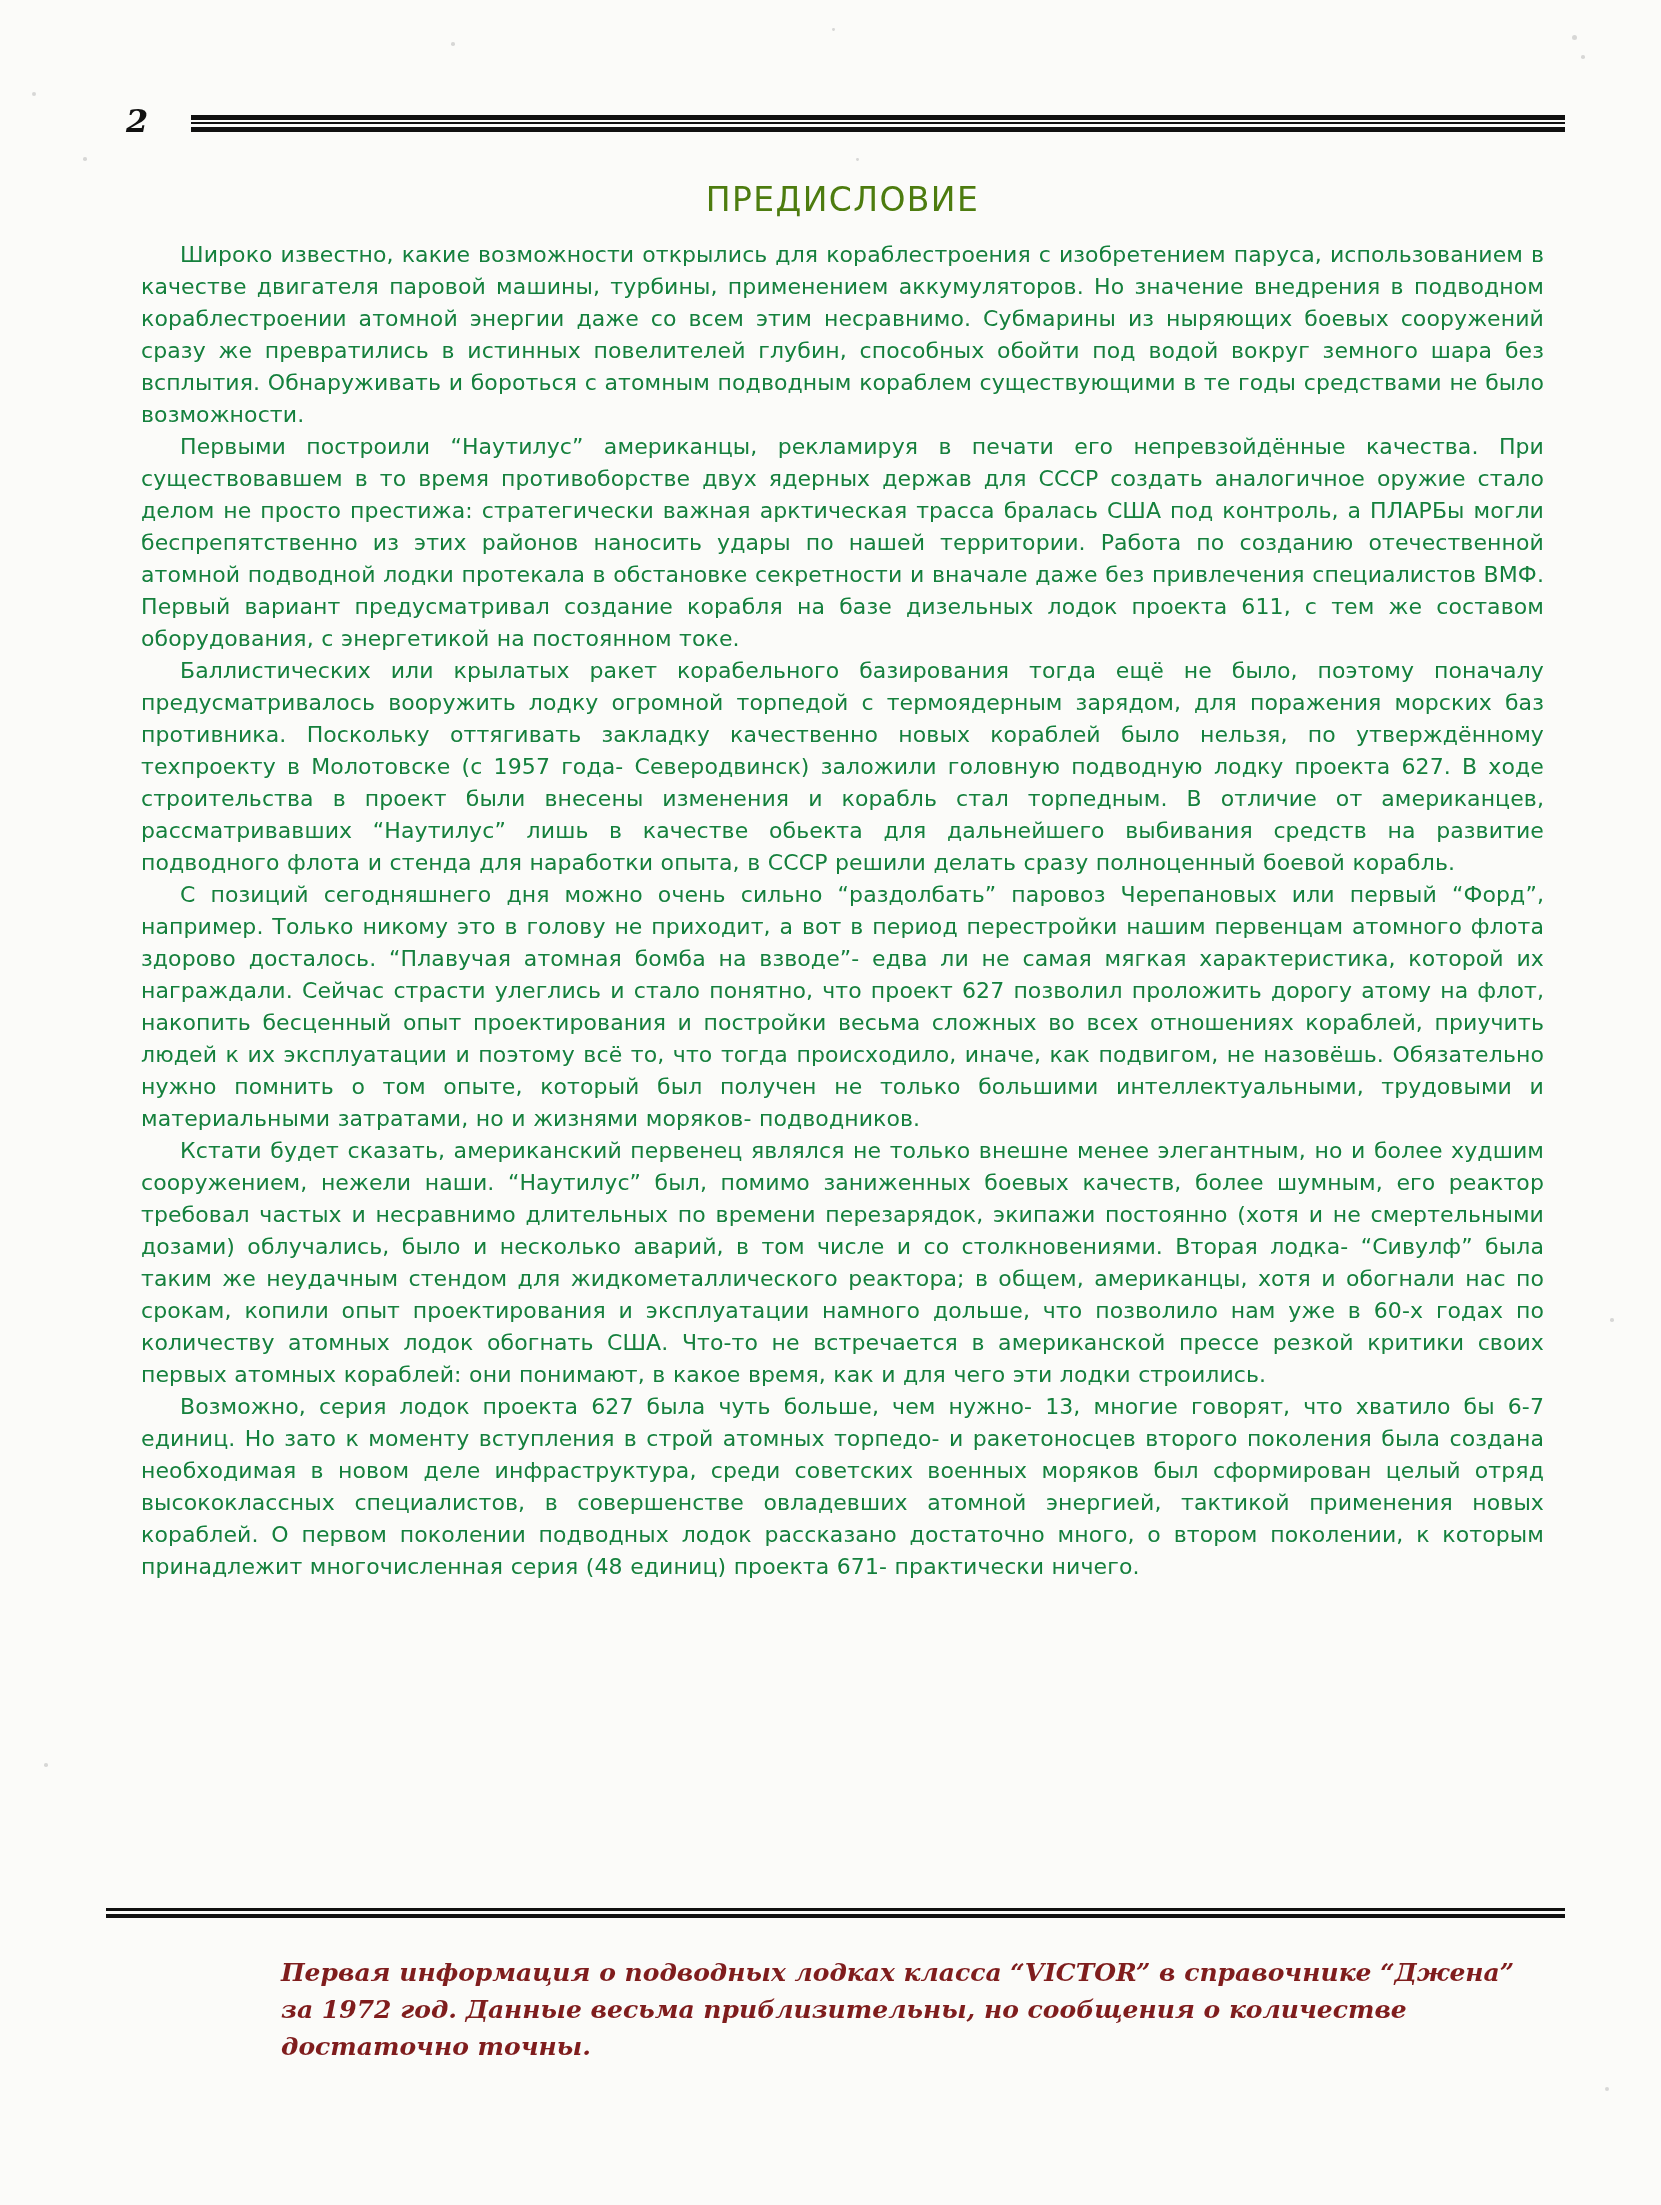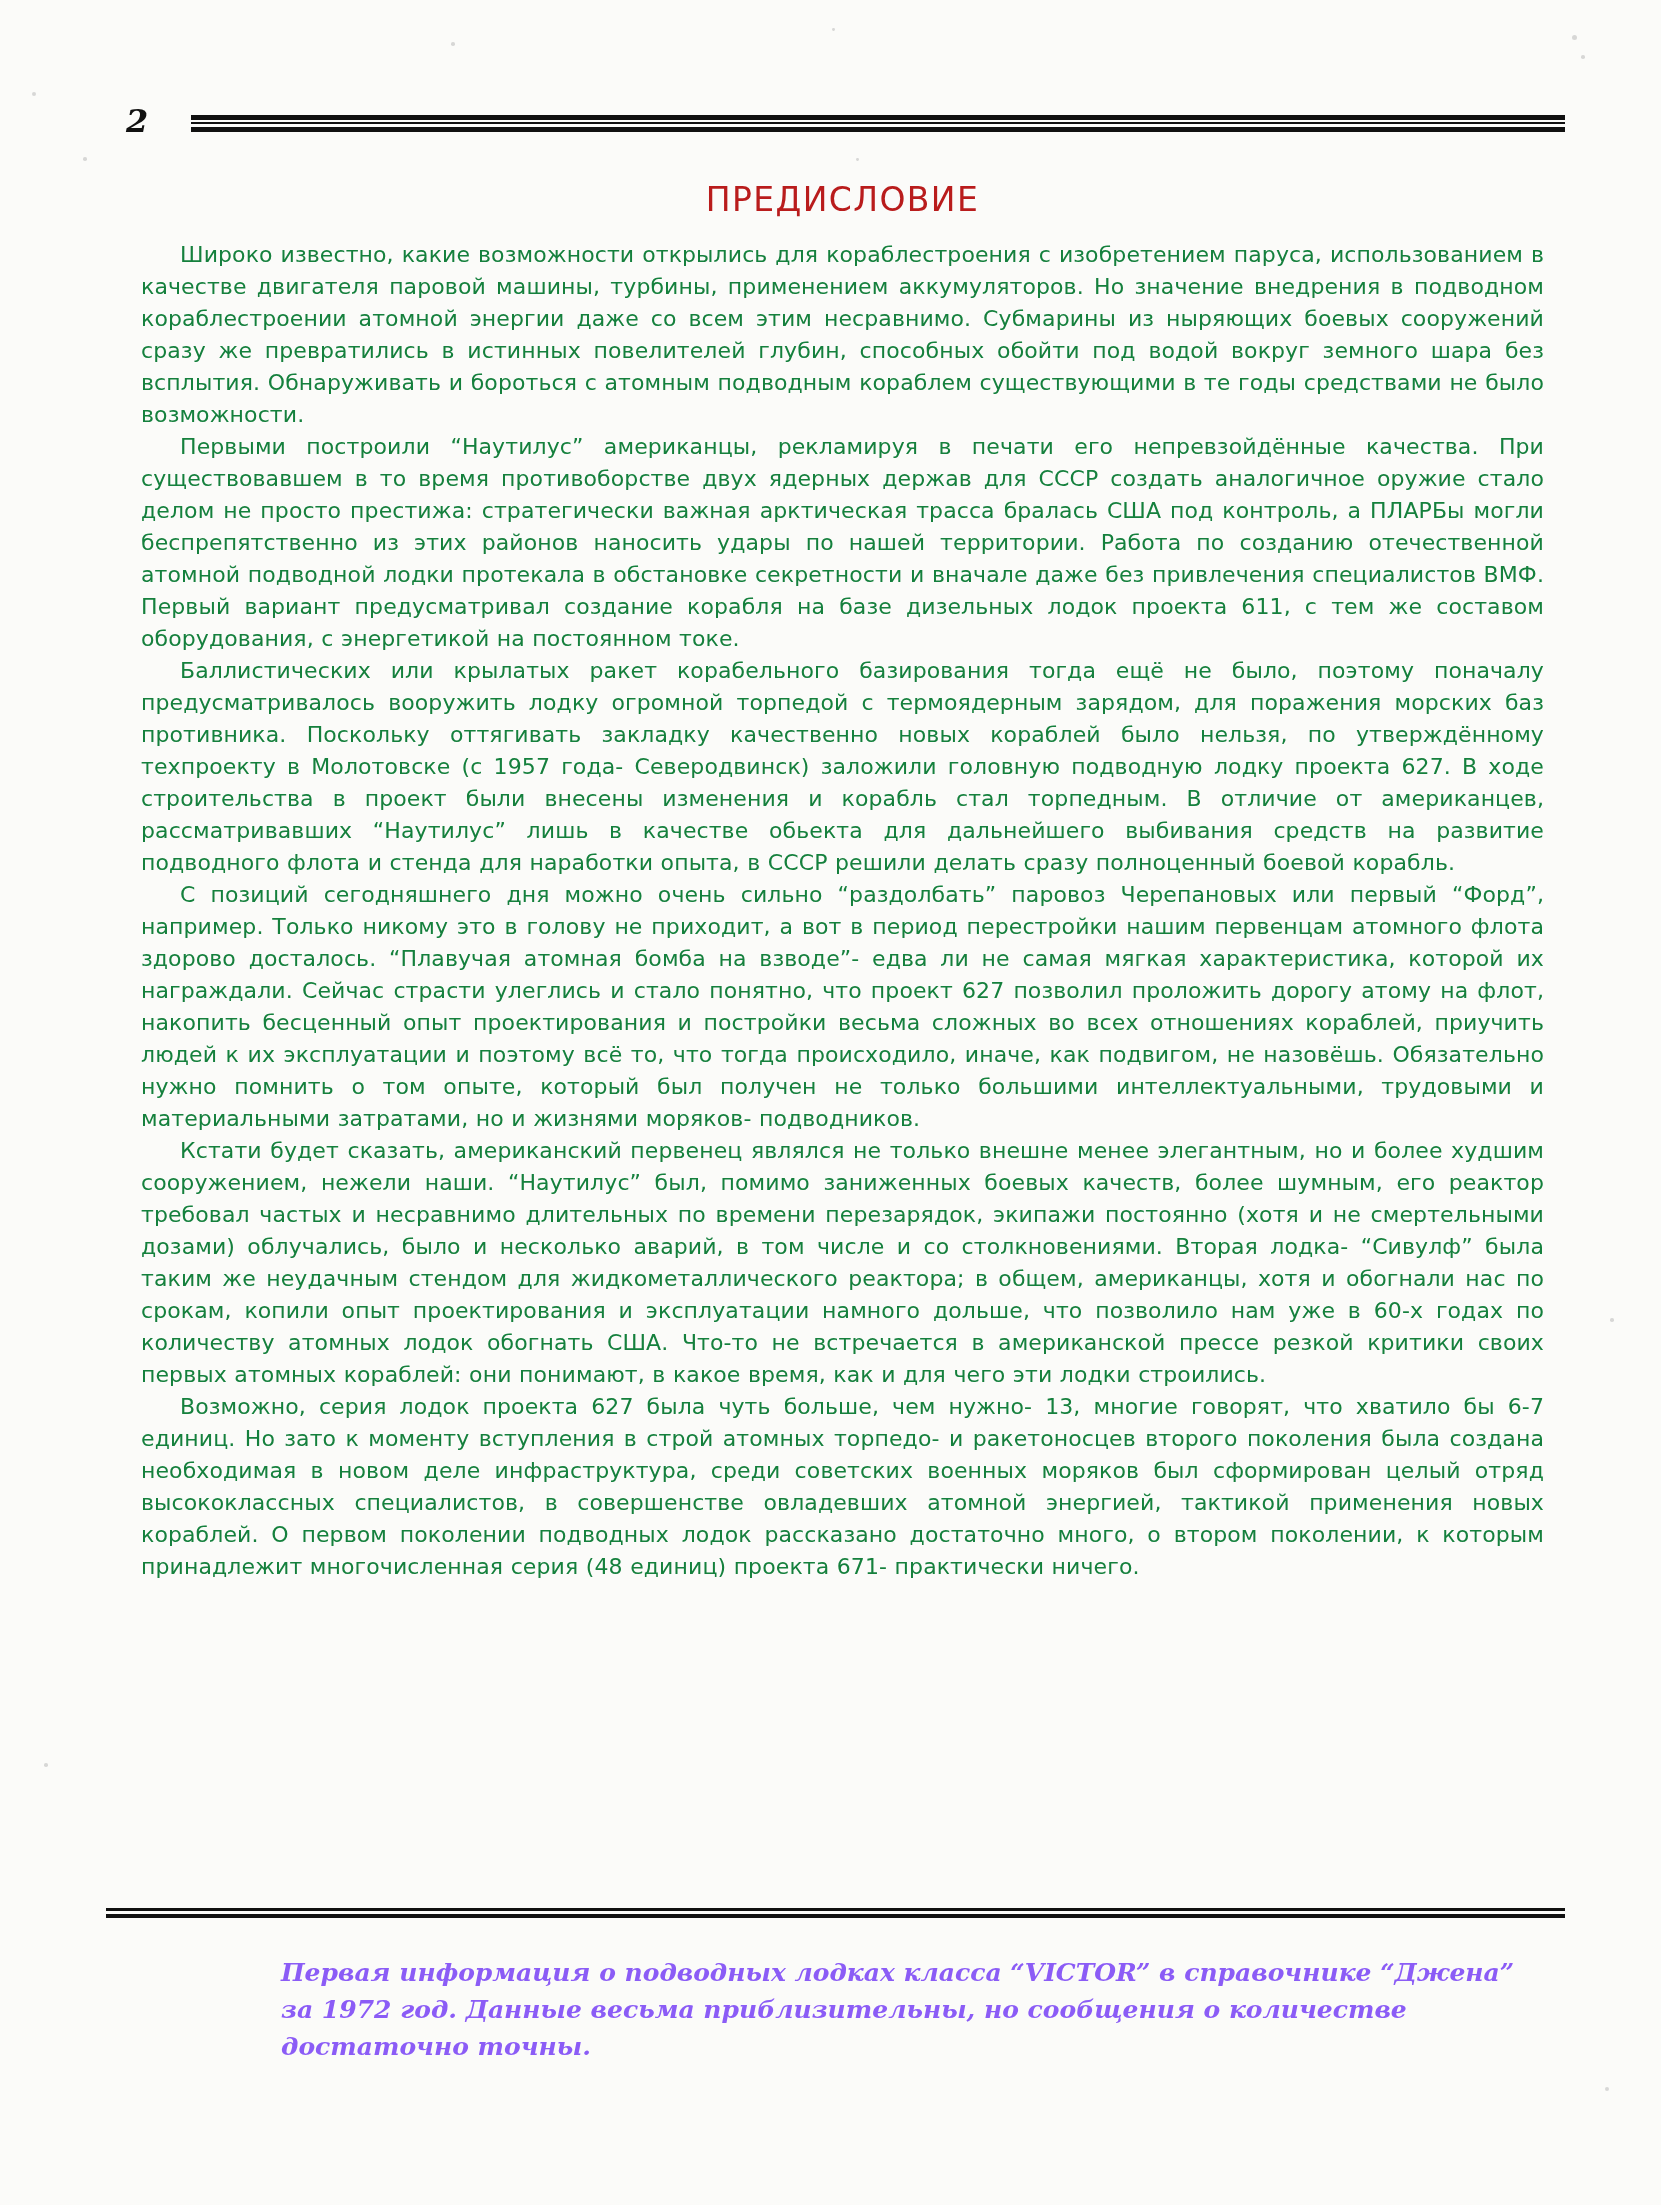--- a/index.html
+++ b/index.html
@@ -68,21 +68,21 @@
     top: 180px;
     width: 1403px;
   }
   h1.title {
     margin: 0 0 20px 0;
     text-align: center;
     font-family: "DejaVu Sans", sans-serif;
     font-weight: normal;
     font-size: 33px;
     letter-spacing: 1.4px;
-    color: #b91c1c;
+    color: #4d7c0f;
   }
   p.para {
     margin: 0;
     font-size: 22px;
     line-height: 32px;
     text-align: justify;
     text-indent: 39px;
     color: #15803d;
     letter-spacing: 0.1px;
     word-spacing: 0.4px;
@@ -107,21 +107,21 @@
   .caption {
     position: absolute;
     left: 281px;
     top: 1954px;
     width: 1241px;
     font-family: "DejaVu Serif", serif;
     font-style: italic;
     font-weight: bold;
     font-size: 25px;
     line-height: 37px;
-    color: #8b5cf6;
+    color: #7f1d1d;
   }
 </style>
 </head>
 <body>
 
 <div class="page">
 
   <div class="speck" style="left:1572px;top:35px;width:5px;height:5px;"></div>
   <div class="speck" style="left:1581px;top:55px;width:3.5px;height:3.5px;"></div>
   <div class="speck" style="left:32px;top:92px;width:4.2px;height:4.2px;"></div>

